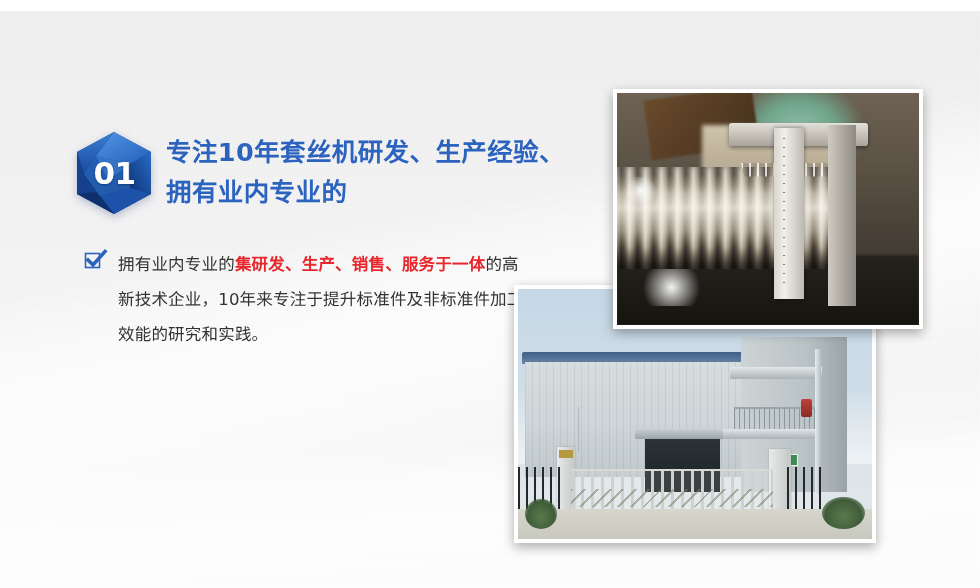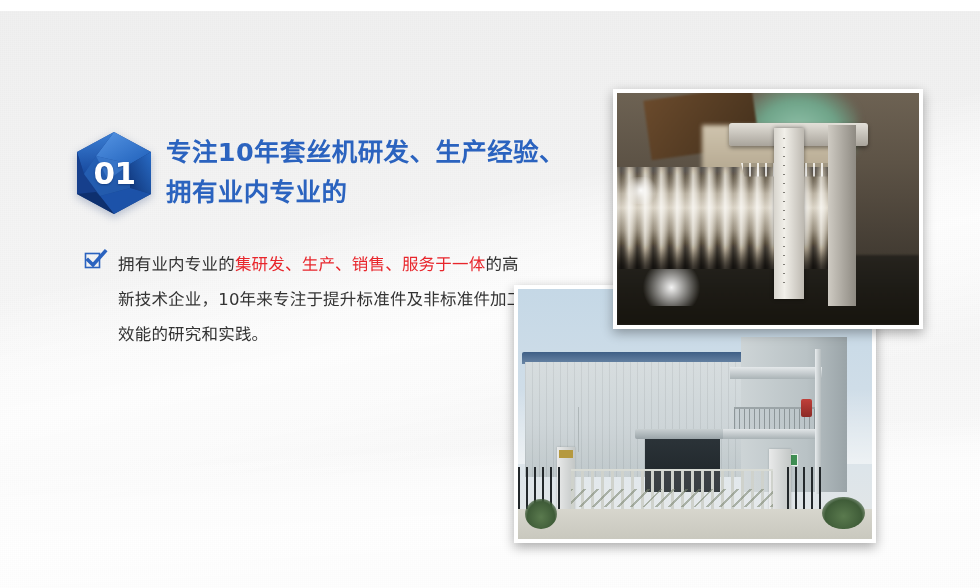--- a/index.html
+++ b/index.html
@@ -140,21 +140,21 @@
   }
   .check-icon svg { display: block; overflow: visible; }
 
   .bullet-text {
     font-family: "DejaVu Sans", "Liberation Sans", sans-serif;
     font-size: 16.5px;
     line-height: 35px;
     color: #333333;
     letter-spacing: 0.2px;
   }
-  .bullet-text .hl { color: #e8262c; }
+  .bullet-text .hl { color: #e8262c; font-weight: bold; }
 
   
   .photo {
     position: absolute;
     background: #ffffff;
     box-shadow: 0 4px 11px rgba(0,0,0,0.33);
     overflow: hidden;
   }
   .photo-inner {
     position: absolute;

